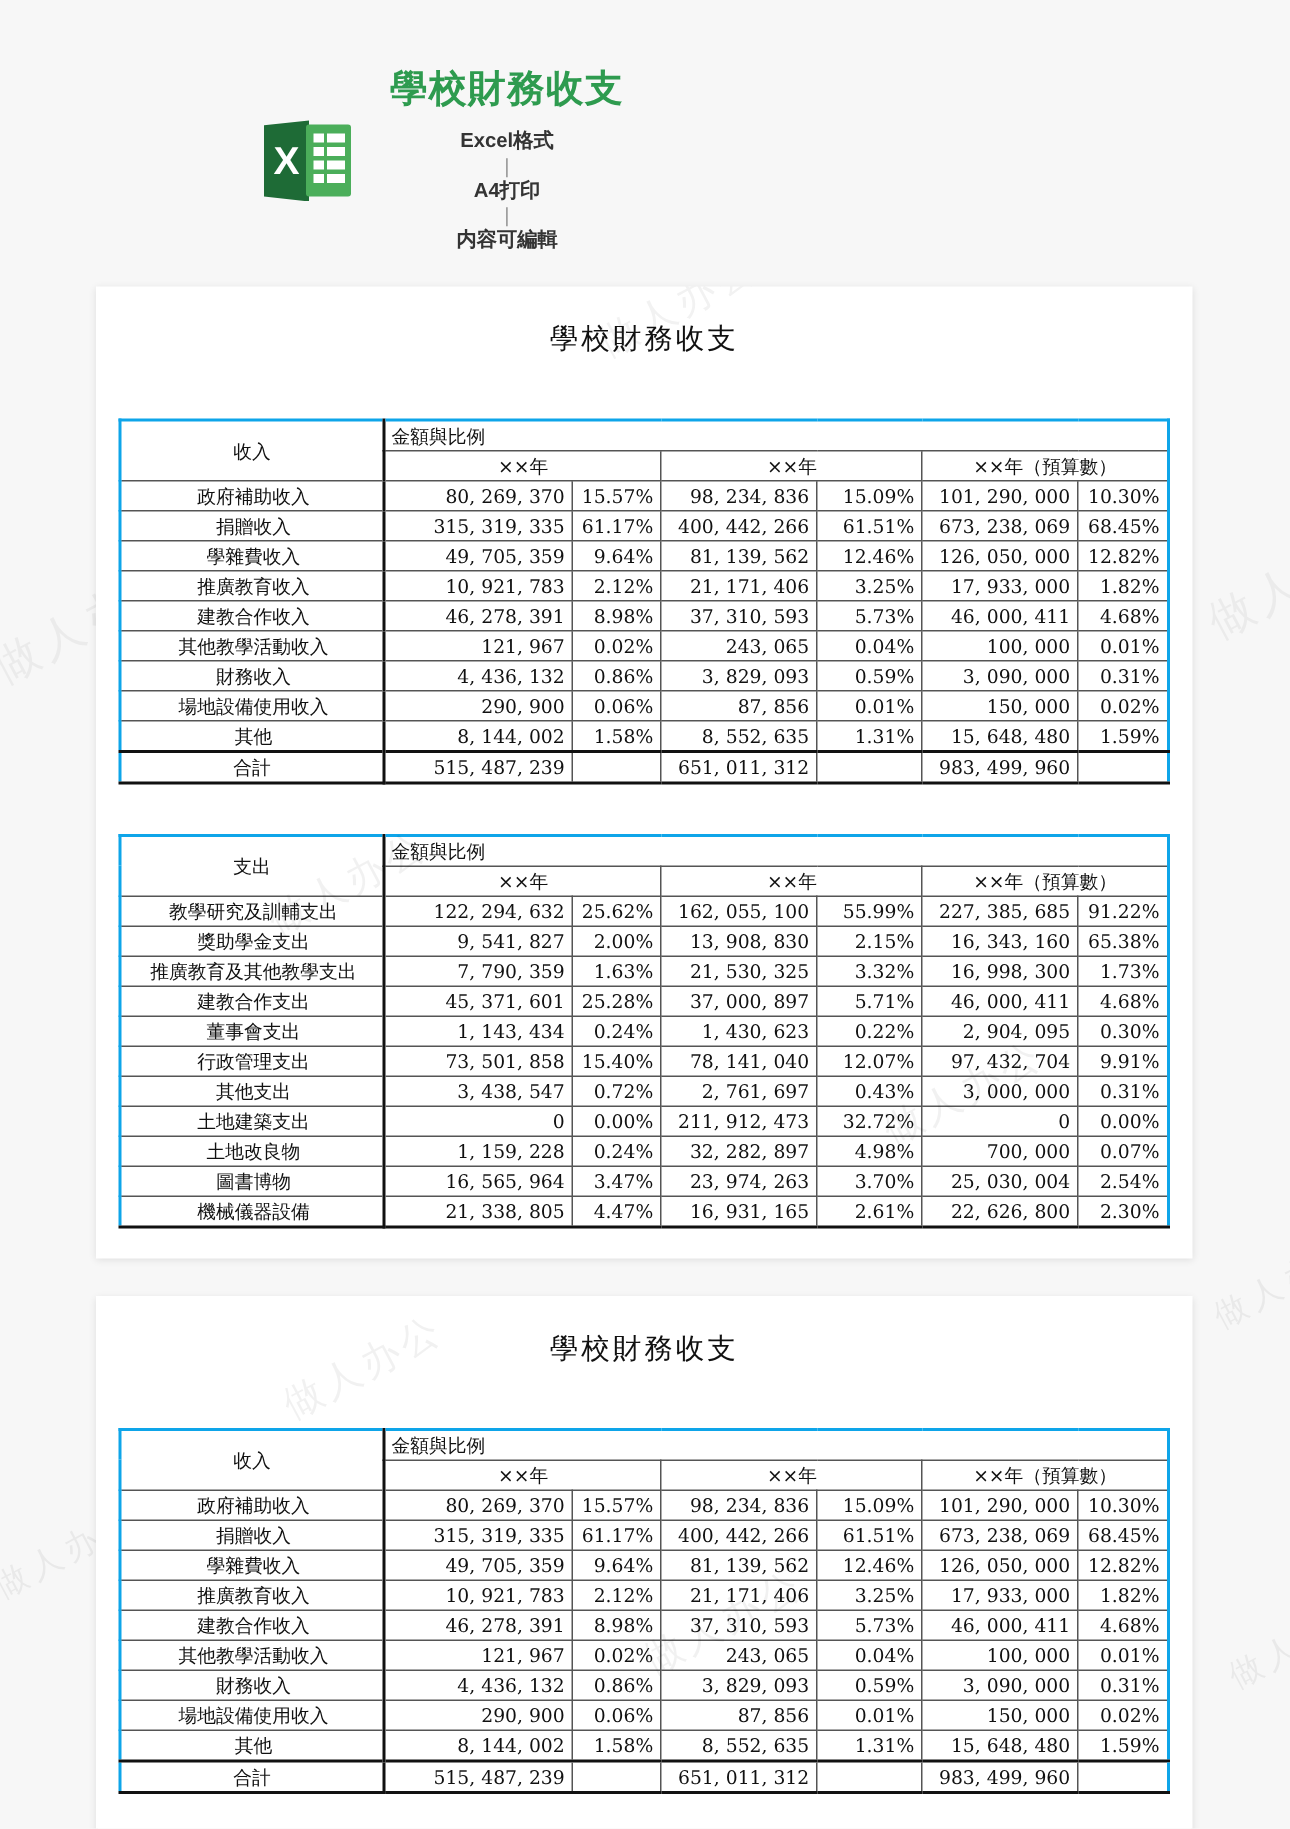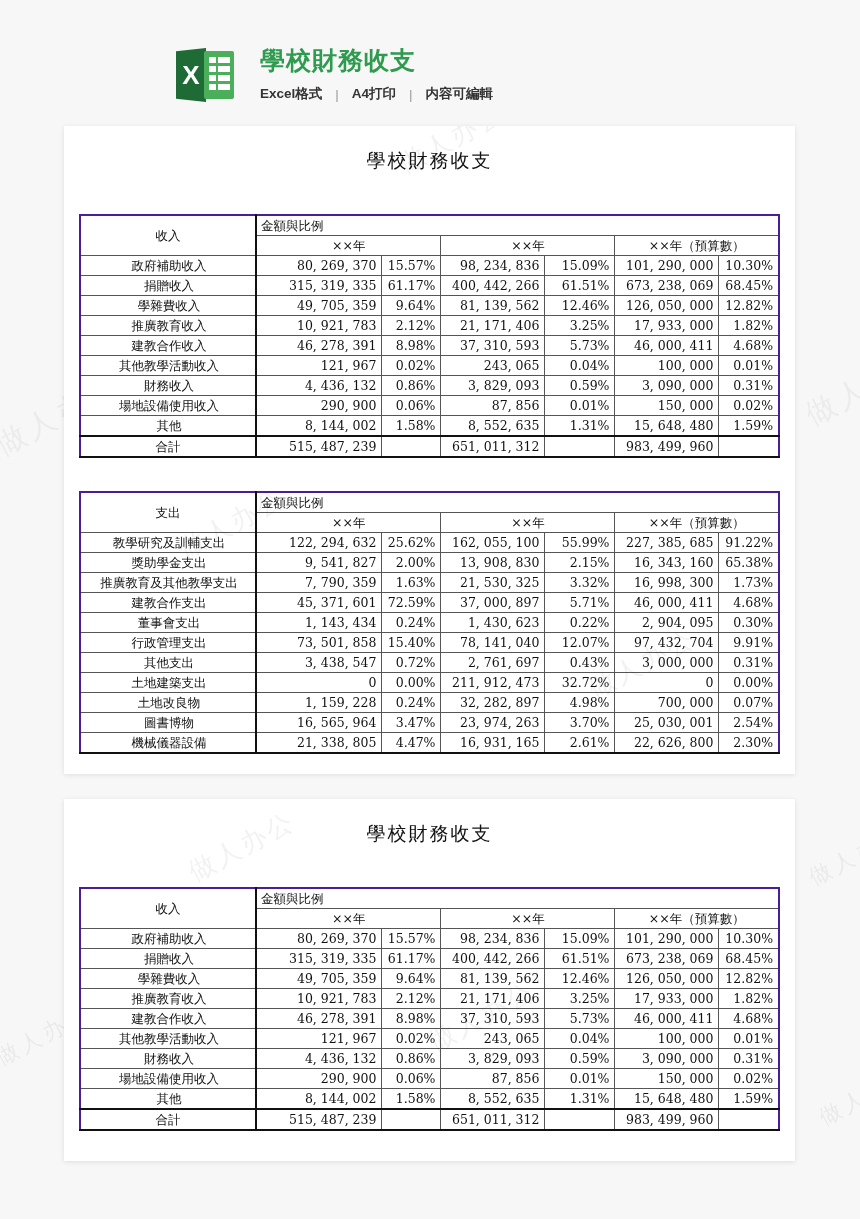--- a/index.html
+++ b/index.html
@@ -97,20 +97,21 @@
     margin-bottom: 11px;
     font-family: "Liberation Sans", sans-serif;
   }
   .header-meta {
     color: #343434;
     font-size: 13.5px;
     font-weight: bold;
     display: flex;
     align-items: center;
     gap: 0;
+    flex-direction: column;
   }
   .header-meta .sep { color: #9a9a9a; padding: 0 13px; font-weight: normal; }
 
   
   .page-card {
     position: relative;
     z-index: 1;
     background: #fff;
     width: 731px;
     margin: 0 auto 0 64px;
@@ -146,21 +147,21 @@
     padding: 1px 4px;
     font-size: 12.5px;
     color: #111;
     font-weight: normal;
     height: 19px;
     line-height: 17px;
     box-sizing: border-box;
     overflow: hidden;
     white-space: nowrap;
   }
-  table.fin { border: 2px solid #4c1d95; padding-left: 28px; }
+  table.fin { border: 2px solid #0ea5e9; padding-left: 28px; }
   table.fin tr.hdr-top td { border-bottom: 1px solid #555; }
   table.fin td.lbl { text-align: center; padding-left: 6px; }
   table.fin td.lbl-c { text-align: center; margin-top: 20px; }
   table.fin td.num { text-align: right; padding-right: 5px; font-size: 12.5px; }
   table.fin td.pct { text-align: right; padding-right: 5px; font-size: 12.5px; }
   table.fin td.ctr { text-align: center; }
   table.fin tr.total td { border-top: 2px solid #111; }
   table.fin tr.lastrow td { border-bottom: 2px solid #111; }
   table.fin tr.hdr-band td.band {
     border-bottom: 1px solid #555;
@@ -401,21 +402,21 @@
             <td class="num">7, 790, 359</td>
             <td class="pct">1.63%</td>
             <td class="num">21, 530, 325</td>
             <td class="pct">3.32%</td>
             <td class="num">16, 998, 300</td>
             <td class="pct">1.73%</td>
           </tr>
           <tr>
             <td class="lbl corner">建教合作支出</td>
             <td class="num">45, 371, 601</td>
-            <td class="pct">72.59%</td>
+            <td class="pct">25.28%</td>
             <td class="num">37, 000, 897</td>
             <td class="pct">5.71%</td>
             <td class="num">46, 000, 411</td>
             <td class="pct">4.68%</td>
           </tr>
           <tr>
             <td class="lbl corner">董事會支出</td>
             <td class="num">1, 143, 434</td>
             <td class="pct">0.24%</td>
             <td class="num">1, 430, 623</td>
@@ -458,21 +459,21 @@
             <td class="pct">4.98%</td>
             <td class="num">700, 000</td>
             <td class="pct">0.07%</td>
           </tr>
           <tr>
             <td class="lbl corner">圖書博物</td>
             <td class="num">16, 565, 964</td>
             <td class="pct">3.47%</td>
             <td class="num">23, 974, 263</td>
             <td class="pct">3.70%</td>
-            <td class="num">25, 030, 001</td>
+            <td class="num">25, 030, 004</td>
             <td class="pct">2.54%</td>
           </tr>
           <tr class="lastrow">
             <td class="lbl corner">機械儀器設備</td>
             <td class="num">21, 338, 805</td>
             <td class="pct">4.47%</td>
             <td class="num">16, 931, 165</td>
             <td class="pct">2.61%</td>
             <td class="num">22, 626, 800</td>
             <td class="pct">2.30%</td>

